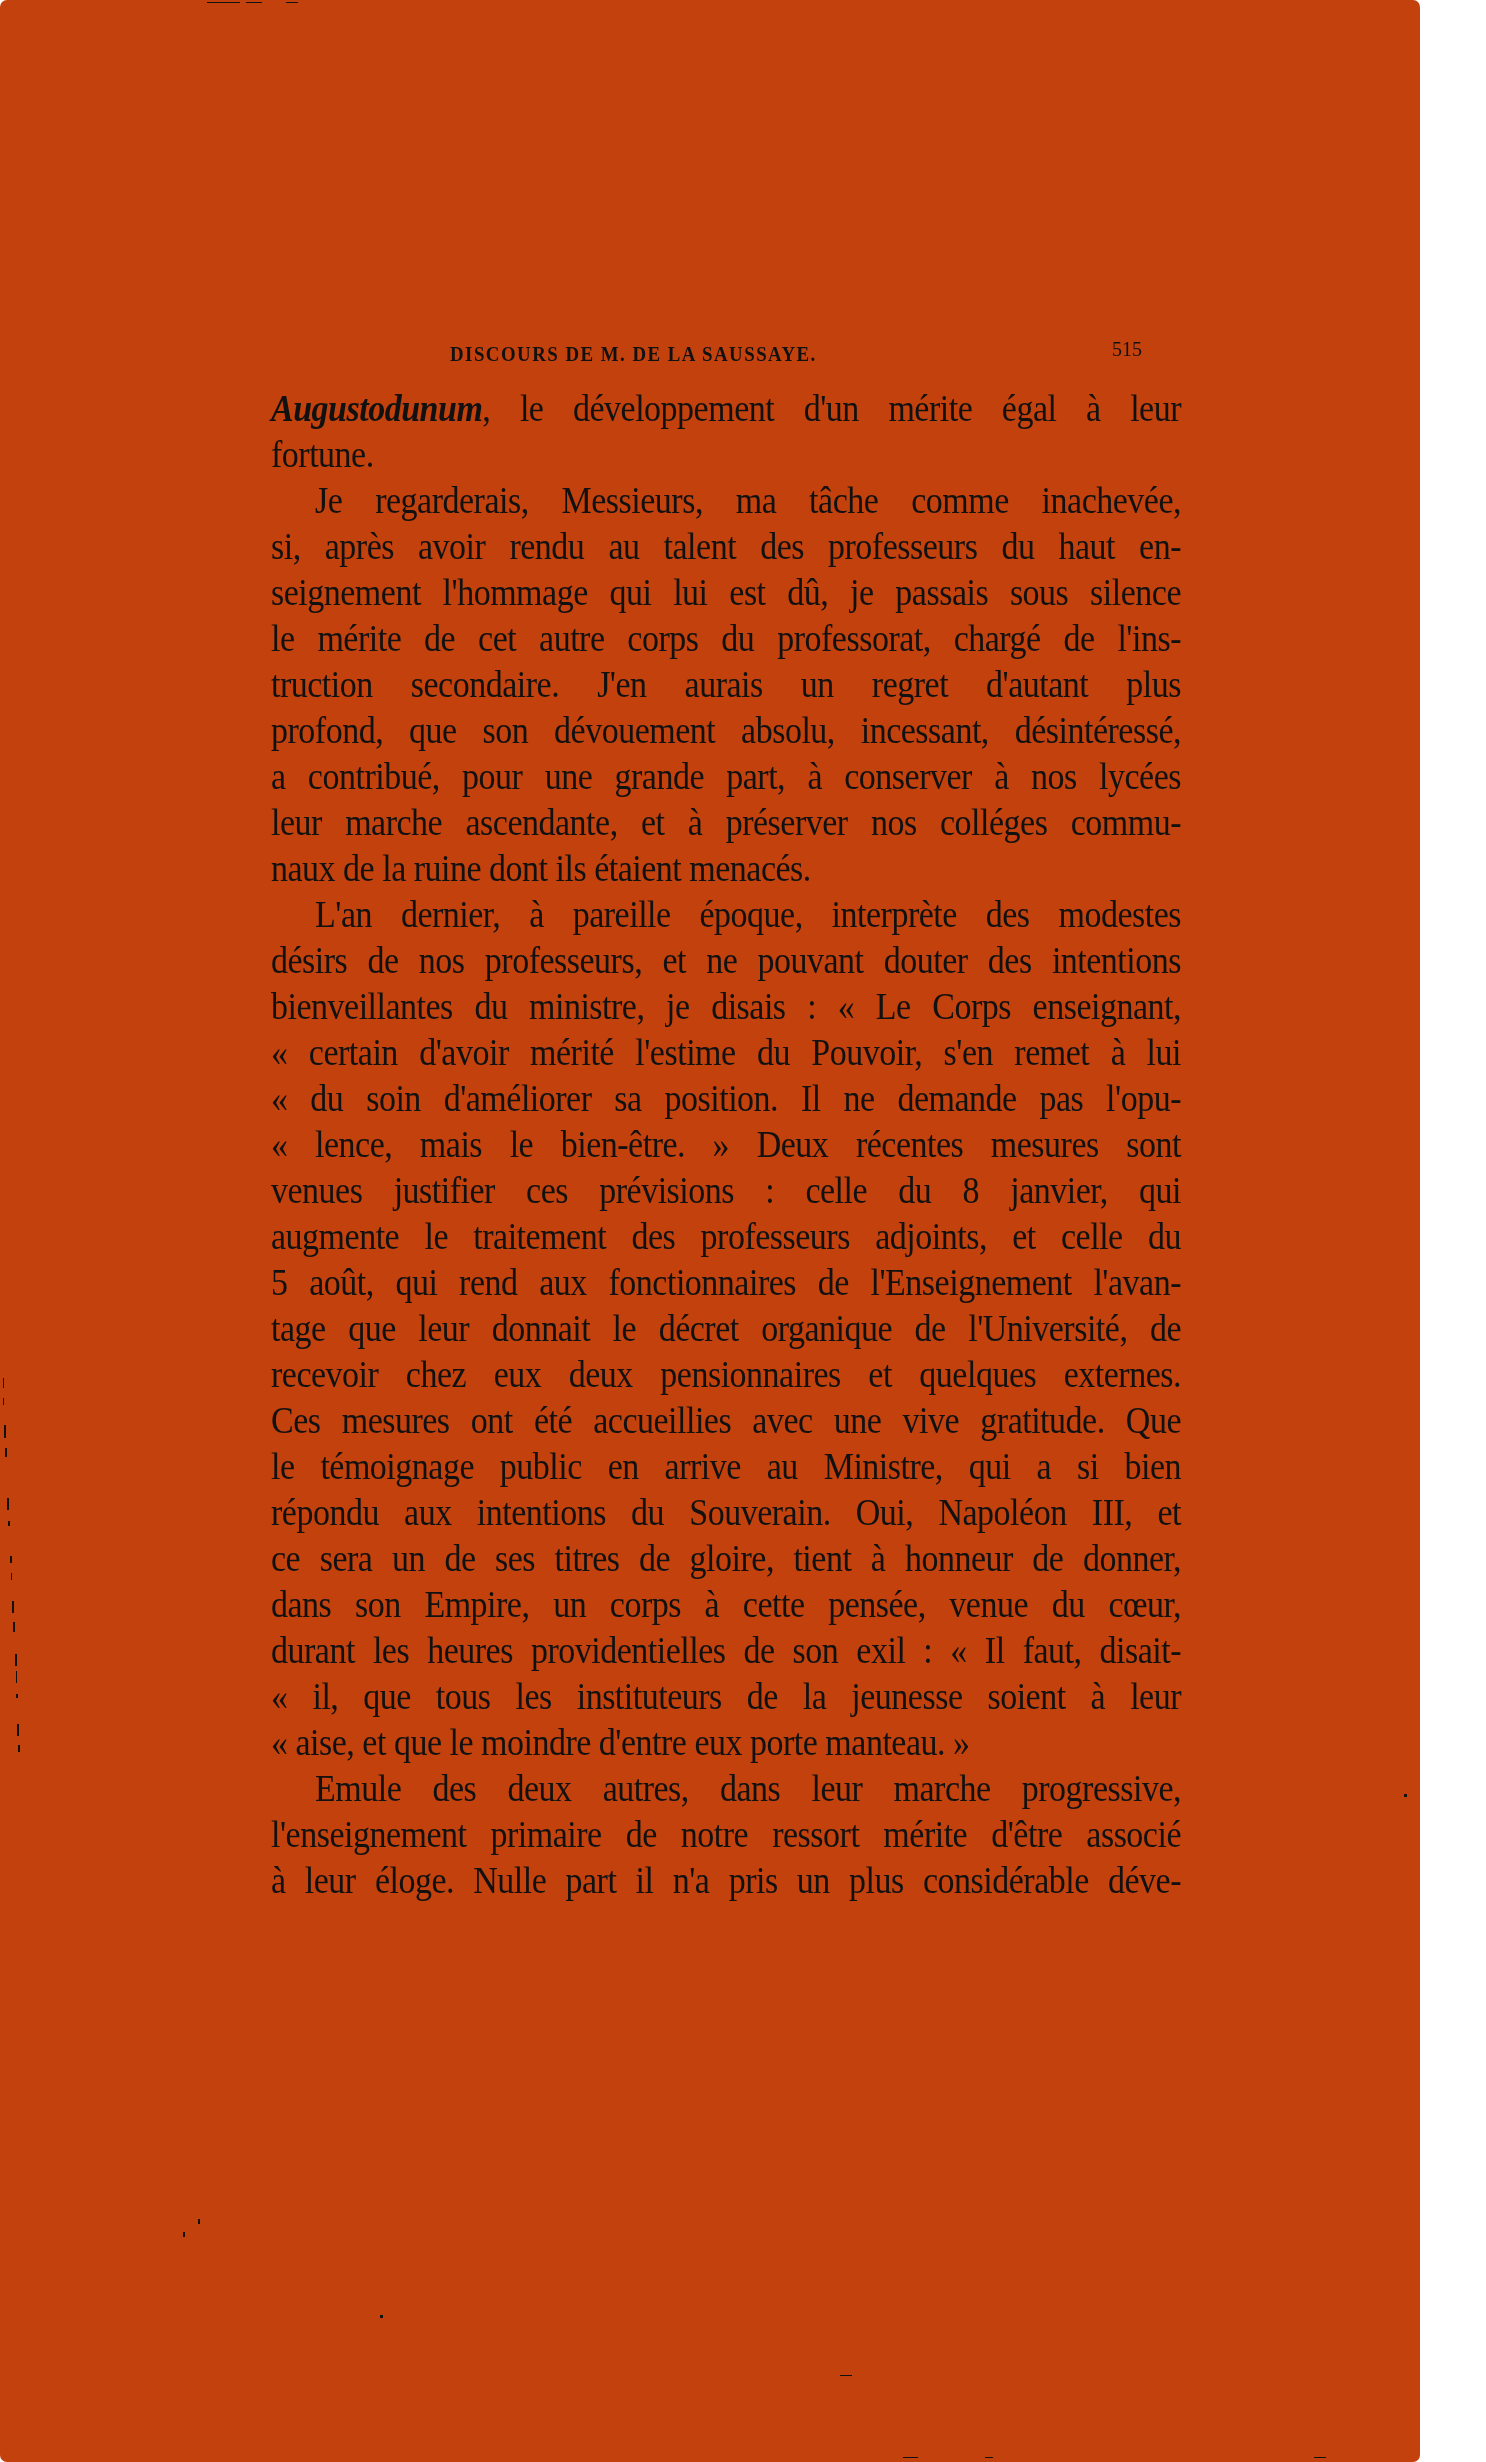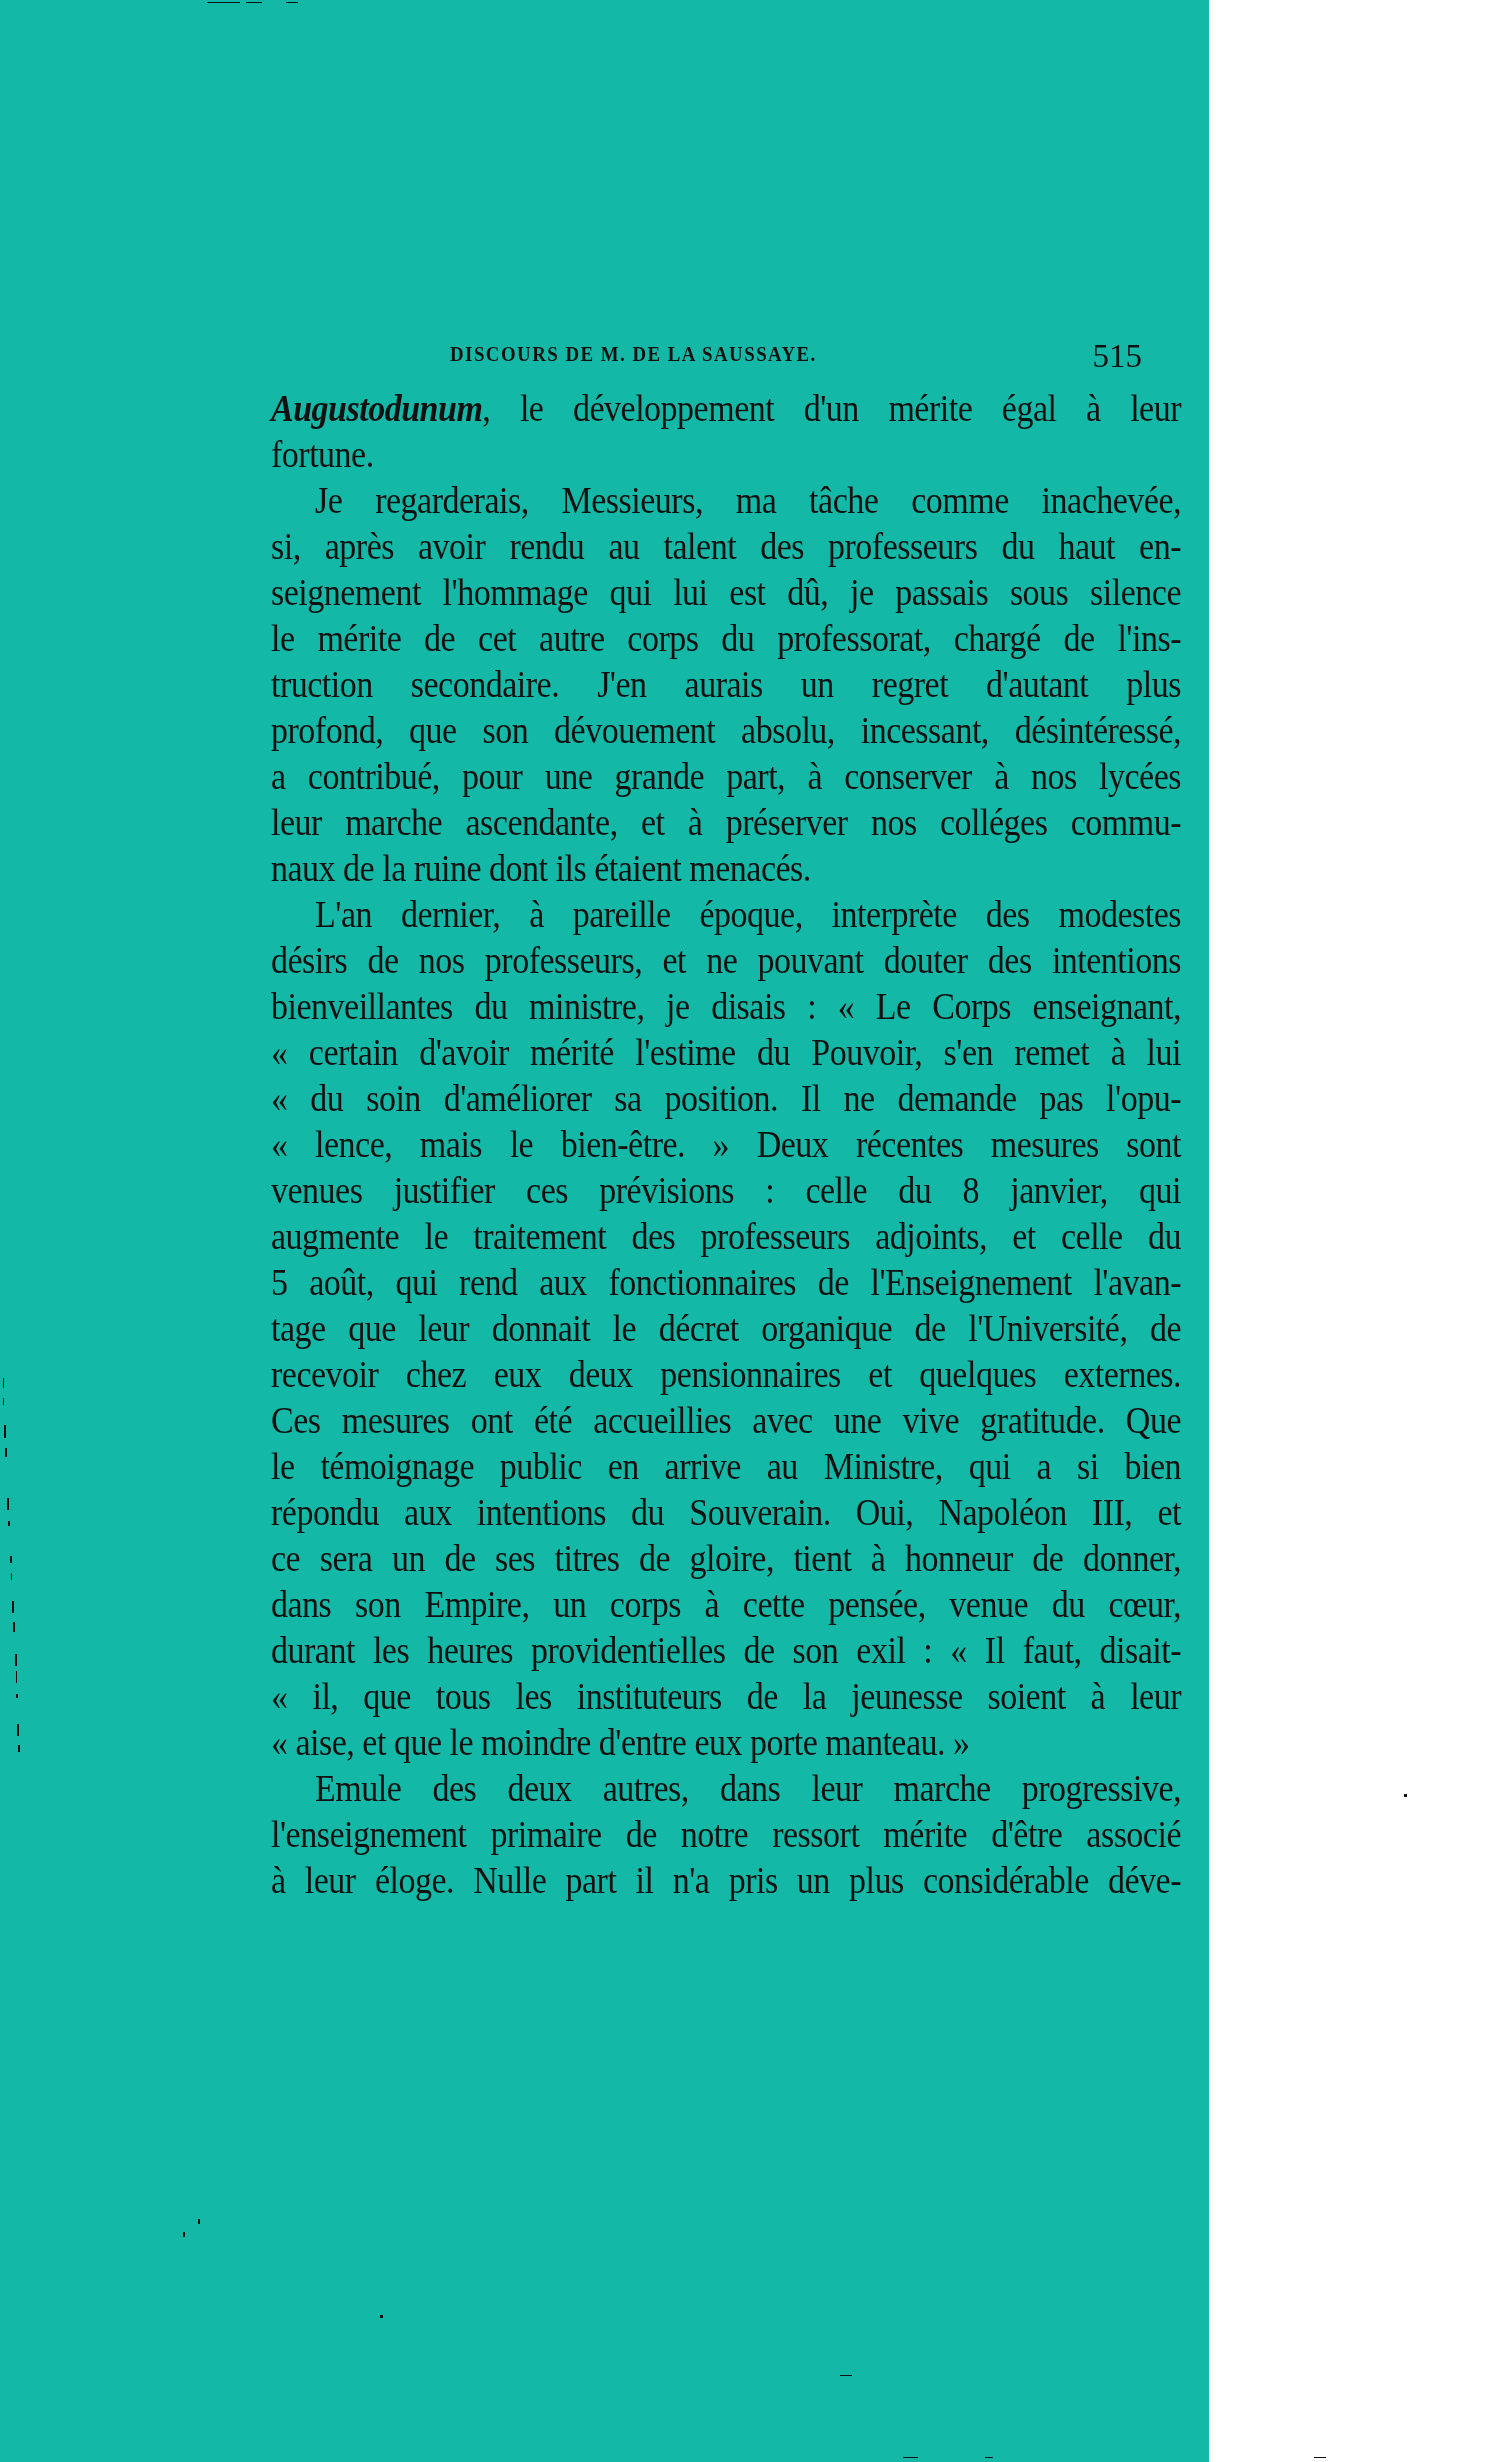--- a/index.html
+++ b/index.html
@@ -1,22 +1,22 @@
 <!DOCTYPE html>
 <html style="font-size:13px"><head>
 <meta charset="utf-8">
 <style>
   html, body { margin: 0; padding: 0; background: #ffffff; }
   body { width: 1486px; height: 2462px; position: relative; overflow: hidden;
          font-family: "Liberation Serif", "DejaVu Serif", serif; color: #111; }
-  .page { position: absolute; left: 0; top: 0; width: 1209px; height: 2462px; background: #14b8a6; }
+  .page { position: absolute; left: 0; top: 0; width: 1420px; height: 2462px; background: #c2410c; border-radius: 7px; }
   .running-head { position: absolute; left: 232px; top: 338px; width: 910px; height: 33px;
                   font-size: 20.5px; letter-spacing: 1.6px; font-weight: bold; }
   .running-head .title { position: absolute; left: 218px; top: 5px; transform: scaleX(0.92); transform-origin: left; }
-  .running-head .pageno { position: absolute; right: 0px; top: 0px; font-size: 33px; font-weight: normal; letter-spacing: 0; }
+  .running-head .pageno { position: absolute; right: 0px; top: 0px; font-size: 20px; font-weight: normal; letter-spacing: 0; }
   .text { position: absolute; left: 232px; top: 386px; width: 910px; font-size: 34px; line-height: 46px;
           text-align: justify; margin-left: 39px; }
   .line { display: block; height: 46px; white-space: nowrap; text-align-last: justify; text-align: justify;
           transform: scaleY(1.12); transform-origin: center; letter-spacing: -0.5px; }
   .line.last { text-align-last: left; }
   .line.indent { padding-left: 44px; }
   .it { font-style: italic; font-weight: bold; }
   .artifact { position: absolute; background: #111; }
 </style>
 </head>

